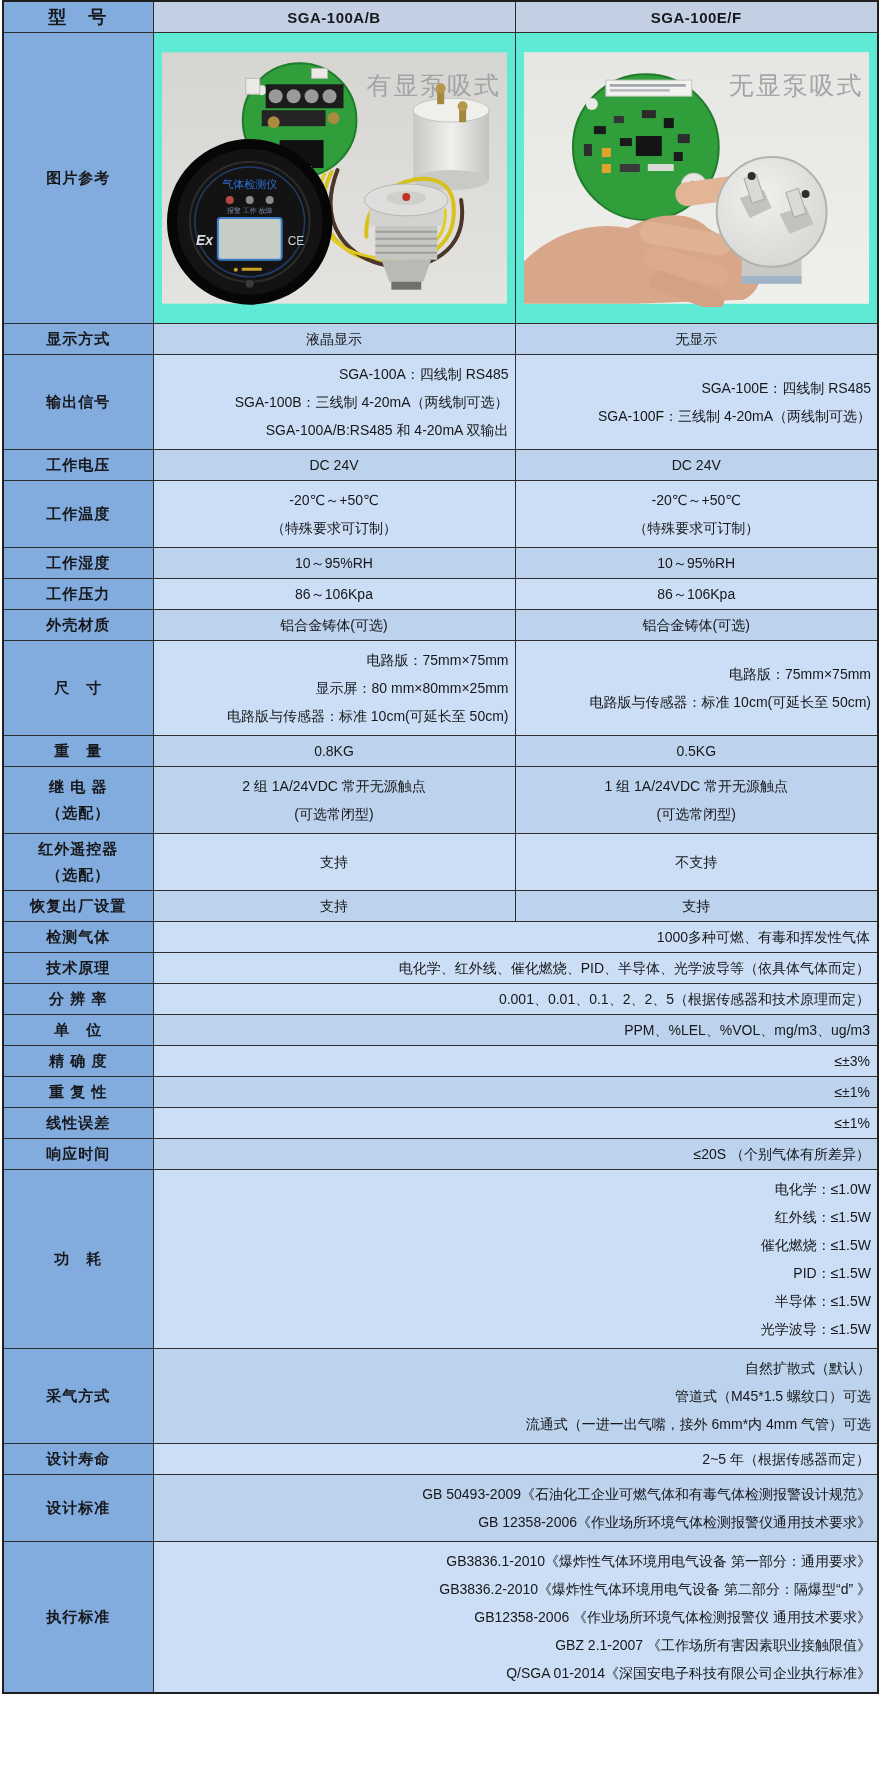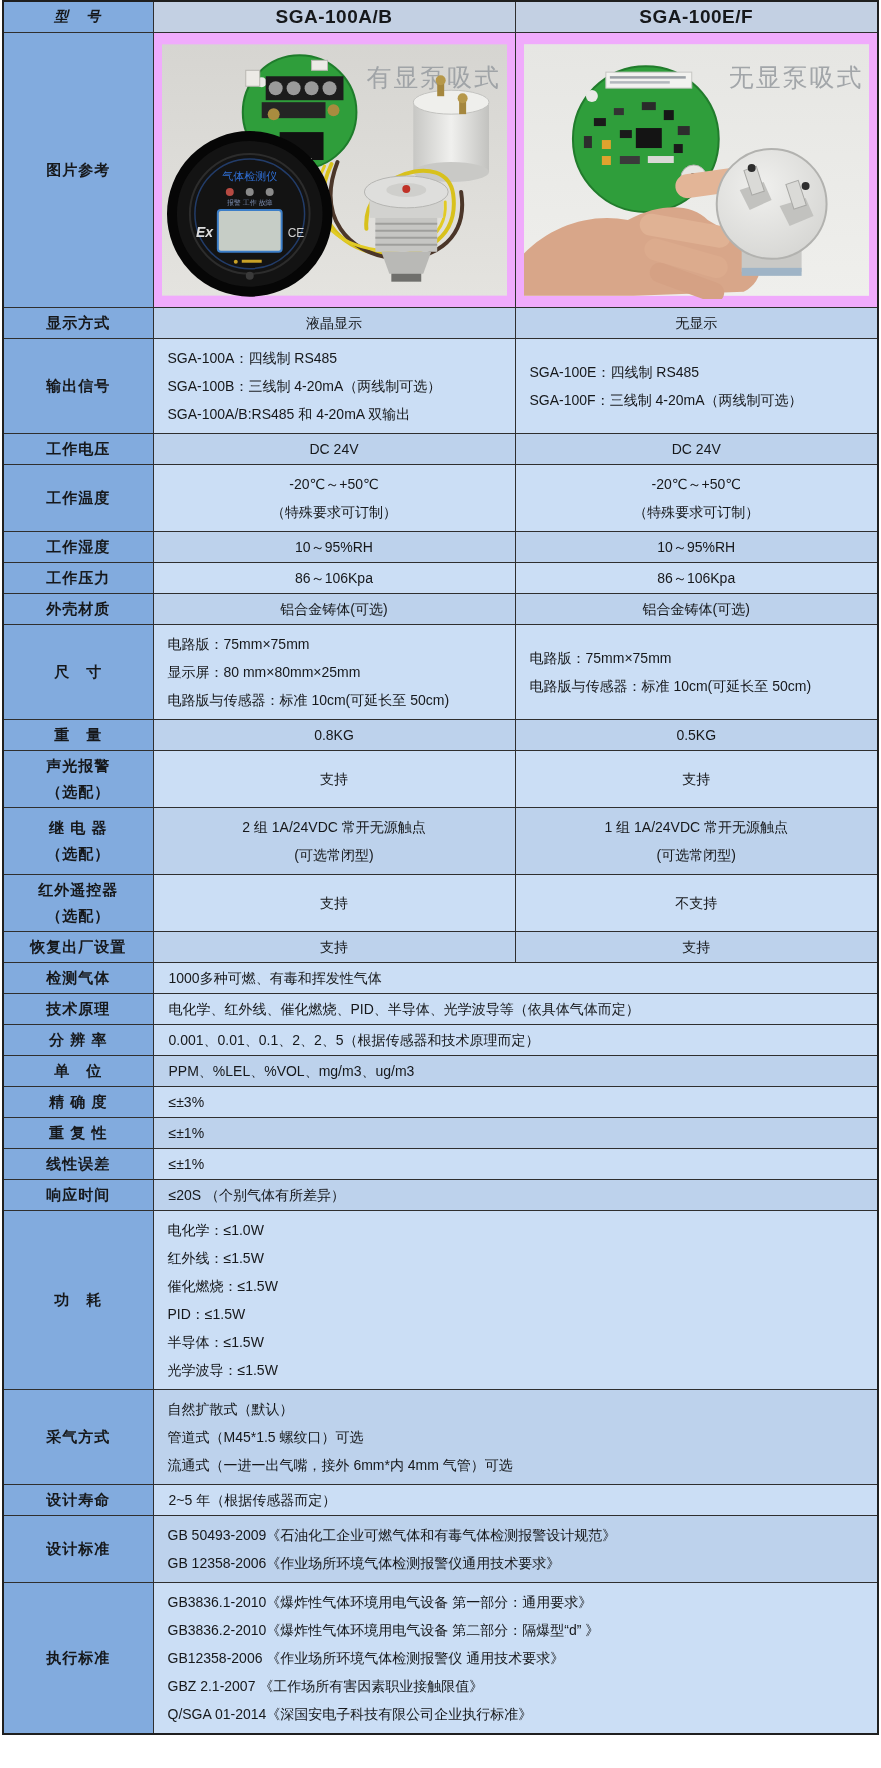--- a/index.html
+++ b/index.html
@@ -4,33 +4,33 @@
 <style>
   html,body{margin:0;padding:0;background:#ffffff;}
   body{font-family:"Liberation Sans","DejaVu Sans",sans-serif;color:#16181b;}
   .wrap{width:877px;margin:0 auto;}
   table.spec{width:877px;border-collapse:collapse;table-layout:fixed;border:2px solid #1f1f1f;}
   col.c-label{width:150px;}
   col.c-left{width:362px;}
   col.c-right{width:363px;}
   th,td{border:1px solid #2f2f2f;vertical-align:middle;font-size:14px;}
   
-  tr.head th.corner{background:#82abde;font-weight:bold;font-size:14px;letter-spacing:2px;height:28px;font-style:italic;}
-  tr.head td{background:#c3d0e3;text-align:center;font-weight:bold;font-size:19px;height:28px;letter-spacing:.5px;}
+  tr.head th.corner{background:#82abde;font-weight:bold;font-size:18px;letter-spacing:2px;height:28px;}
+  tr.head td{background:#c3d0e3;text-align:center;font-weight:bold;font-size:15px;height:28px;letter-spacing:.5px;}
   
   tbody th{background:#82abde;font-weight:bold;font-size:15px;letter-spacing:1px;text-align:center;white-space:pre-line;line-height:26px;padding:2px 2px;}
   
   tr.dark td{background:#bdd2ec;}
   tr.light td{background:#cbdef5;}
   td .line{line-height:28px;white-space:pre-wrap;}
   td.center{text-align:center;margin-left:37px;}
-  td.left .line{text-align:left;padding-left:14px;padding-right:6px;}
+  td.left .line{text-align:right;padding-left:14px;padding-right:6px;}
   td.multi{padding:5px 0;}
   
-  td.photo-cell{background:#f0abfc;padding:8px 8px;height:258px;}
+  td.photo-cell{background:#5eead4;padding:16px 8px;height:258px;}
   td.photo-cell svg{display:block;width:100%;height:100%;}
   .wm{font-size:25px;fill:#9b9fa3;opacity:.9;letter-spacing:2px;}
 </style>
 </head>
 <body>
 
 <div class="wrap">
 <table class="spec">
   <colgroup>
         <col class="c-label">
@@ -279,30 +279,20 @@
         </tr>
         <tr class="dark">
           <th>重　量</th>
           <td class="center">
             <div class="line">0.8KG</div>
           </td>
           <td class="center">
             <div class="line">0.5KG</div>
           </td>
         </tr>
-        <tr class="light">
-          <th>声光报警
-（选配）</th>
-          <td class="center">
-            <div class="line">支持</div>
-          </td>
-          <td class="center">
-            <div class="line">支持</div>
-          </td>
-        </tr>
         <tr class="dark">
           <th>继 电 器
 （选配）</th>
           <td class="center multi">
             <div class="line">2 组 1A/24VDC 常开无源触点</div>
             <div class="line">(可选常闭型)</div>
           </td>
           <td class="center multi">
             <div class="line">1 组 1A/24VDC 常开无源触点</div>
             <div class="line">(可选常闭型)</div>

